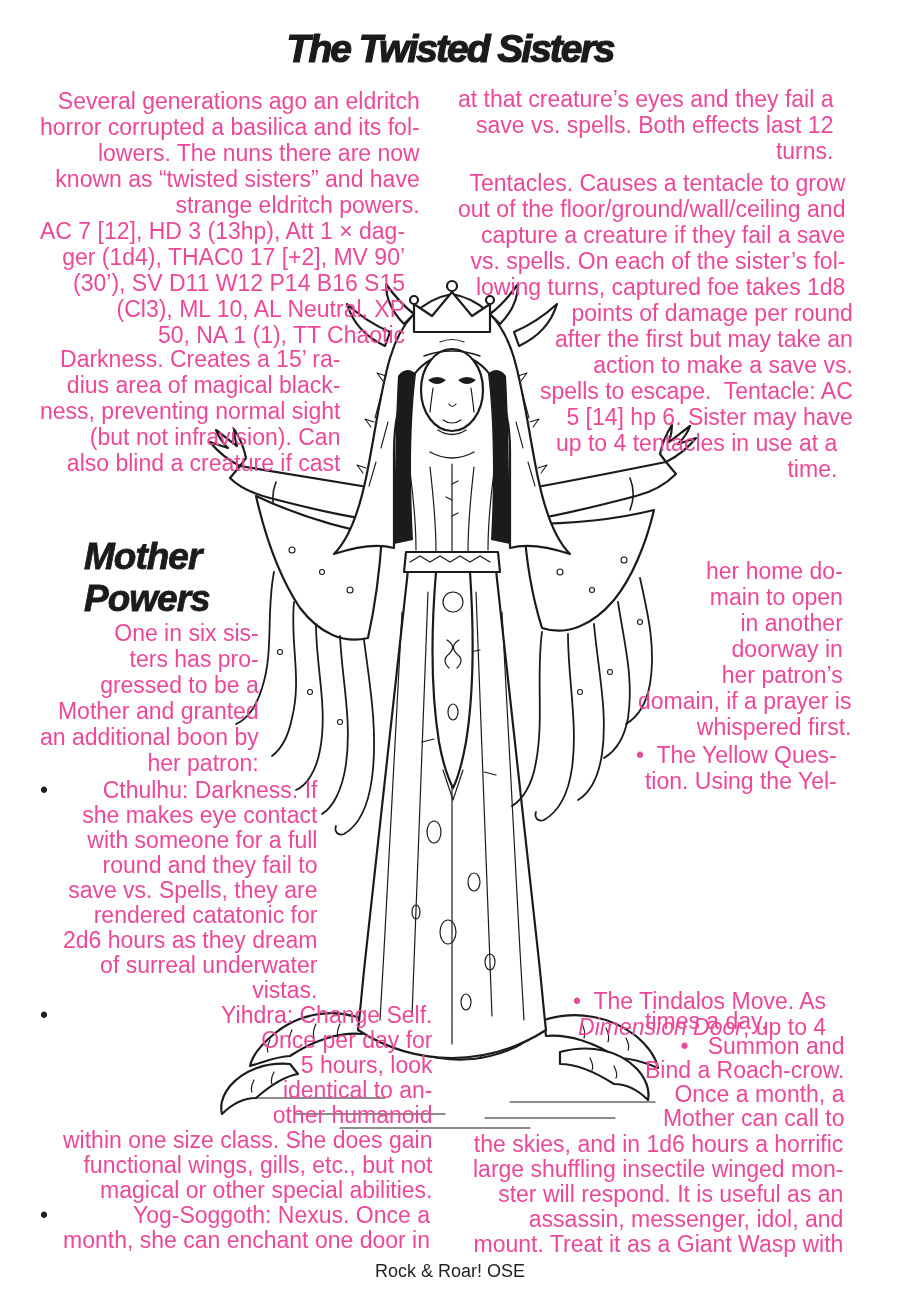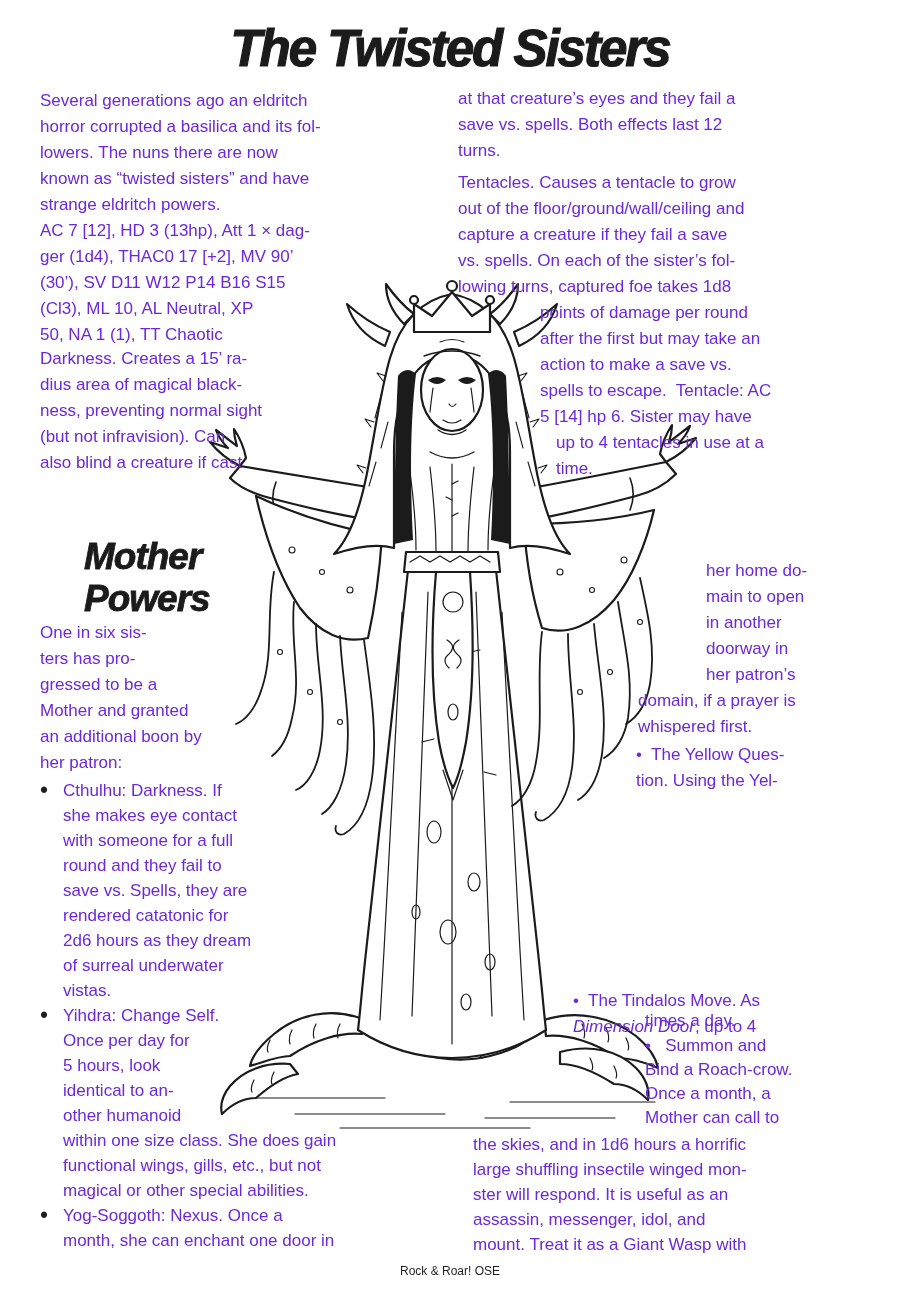--- a/index.html
+++ b/index.html
@@ -1,31 +1,31 @@
 <!DOCTYPE html>
 <html><head>
 <meta charset="utf-8">
 <style>
   html,body{margin:0;padding:0;background:#e8e8e8;}
   .page{position:relative;width:900px;height:1300px;background:#ffffff;overflow:hidden;
         font-family:"Liberation Sans",sans-serif;color:#1f1f1f;}
-  .tb{position:absolute;white-space:pre;font-size:17px;line-height:26px;color:#6d28d9;}
+  .tb{position:absolute;white-space:pre;font-size:23px;line-height:26px;color:#ec4899;text-align:right;}
   .lh25{line-height:25px}
   .lh24{line-height:24px}
   .b{font-weight:400}
   .i{font-style:italic}
   .title{position:absolute;left:0;right:0;top:20px;text-align:center;
-         font-size:51px;line-height:58px;font-weight:700;font-style:italic;
+         font-size:39px;line-height:58px;font-weight:700;font-style:italic;
          letter-spacing:-2px;-webkit-text-stroke:1.2px #1b1b1b;color:#1b1b1b;}
   .h2{position:absolute;left:40px;top:536px;font-size:37px;line-height:42px;
       font-weight:700;font-style:italic;letter-spacing:-1px;white-space:pre;
       -webkit-text-stroke:0.8px #1b1b1b;color:#1b1b1b;margin-left:44px;}
   .glyph{position:absolute;font-size:23px;line-height:25px;color:#1f1f1f;}
   .footer{position:absolute;left:0;right:0;top:1260px;text-align:center;
-          font-size:12px;line-height:22px;color:#1f1f1f;}
+          font-size:18px;line-height:22px;color:#1f1f1f;}
   .art{position:absolute;left:190px;top:272px;width:540px;height:870px;}
   .art svg{width:100%;height:100%;}
 </style>
 </head>
 <body>
 
 <div class="page">
 
   <div class="art">
     <svg viewBox="0 0 540 870" xmlns="http://www.w3.org/2000/svg">

